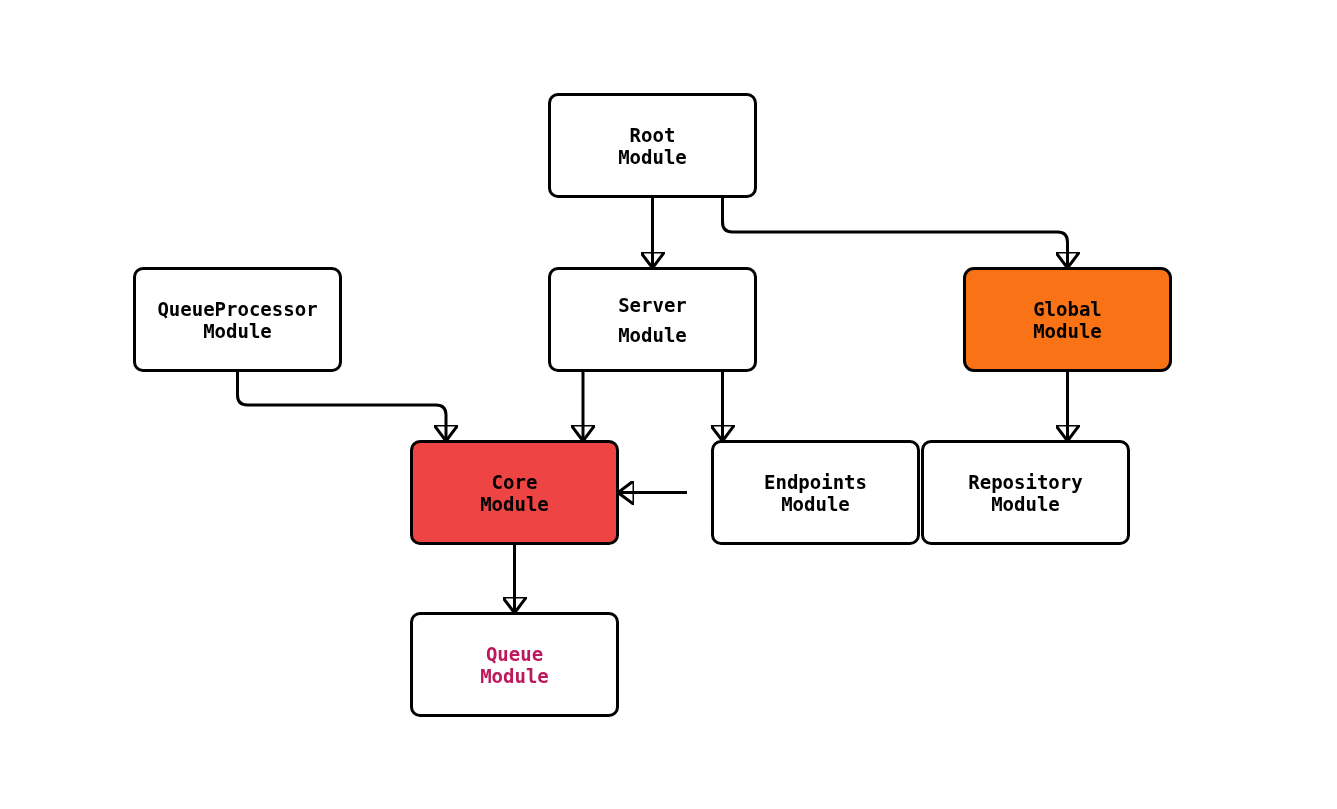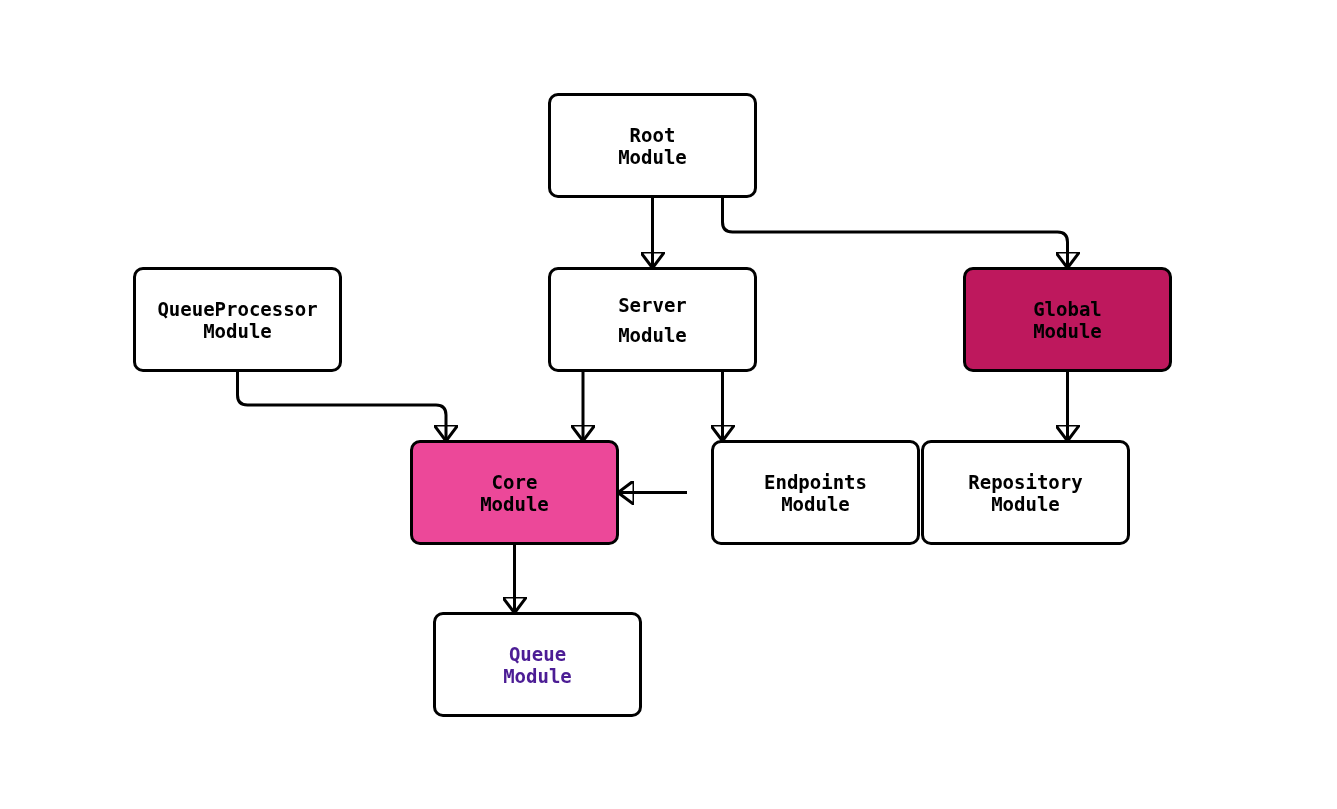--- a/index.html
+++ b/index.html
@@ -86,38 +86,38 @@
   <div class="node n-queueprocessor" style="background: rgb(255, 255, 255); border-color: rgb(0, 0, 0); color: rgb(0, 0, 0);">
     <span>QueueProcessor</span>
     <span>Module</span>
   </div>
 
   <div class="node n-server" style="background: rgb(255, 255, 255); border-color: rgb(0, 0, 0); color: rgb(0, 0, 0);">
     <span>Server</span>
     <span>Module</span>
   </div>
 
-  <div class="node n-global" style="background: #be185d; border-color: rgb(0, 0, 0); color: rgb(0, 0, 0);">
+  <div class="node n-global" style="background: #f97316; border-color: rgb(0, 0, 0); color: rgb(0, 0, 0); border-radius: 11px;">
     <span>Global</span>
     <span>Module</span>
   </div>
 
-  <div class="node n-core" style="background: #ec4899; border-color: rgb(0, 0, 0); color: rgb(0, 0, 0);">
+  <div class="node n-core" style="background: #ef4444; border-color: rgb(0, 0, 0); color: rgb(0, 0, 0);">
     <span>Core</span>
     <span>Module</span>
   </div>
 
   <div class="node n-endpoints" style="background: rgb(255, 255, 255); border-color: rgb(0, 0, 0); color: rgb(0, 0, 0);">
     <span>Endpoints</span>
     <span>Module</span>
   </div>
 
   <div class="node n-repository" style="background: rgb(255, 255, 255); border-color: rgb(0, 0, 0); color: rgb(0, 0, 0);">
     <span>Repository</span>
     <span>Module</span>
   </div>
 
-  <div class="node n-queue" style="background: rgb(255, 255, 255); border-color: rgb(0, 0, 0); color: #4c1d95; margin-left: 23px;">
+  <div class="node n-queue" style="background: rgb(255, 255, 255); border-color: rgb(0, 0, 0); color: #be185d;">
     <span>Queue</span>
     <span>Module</span>
   </div>
 
 </div>
 
 </body></html>

